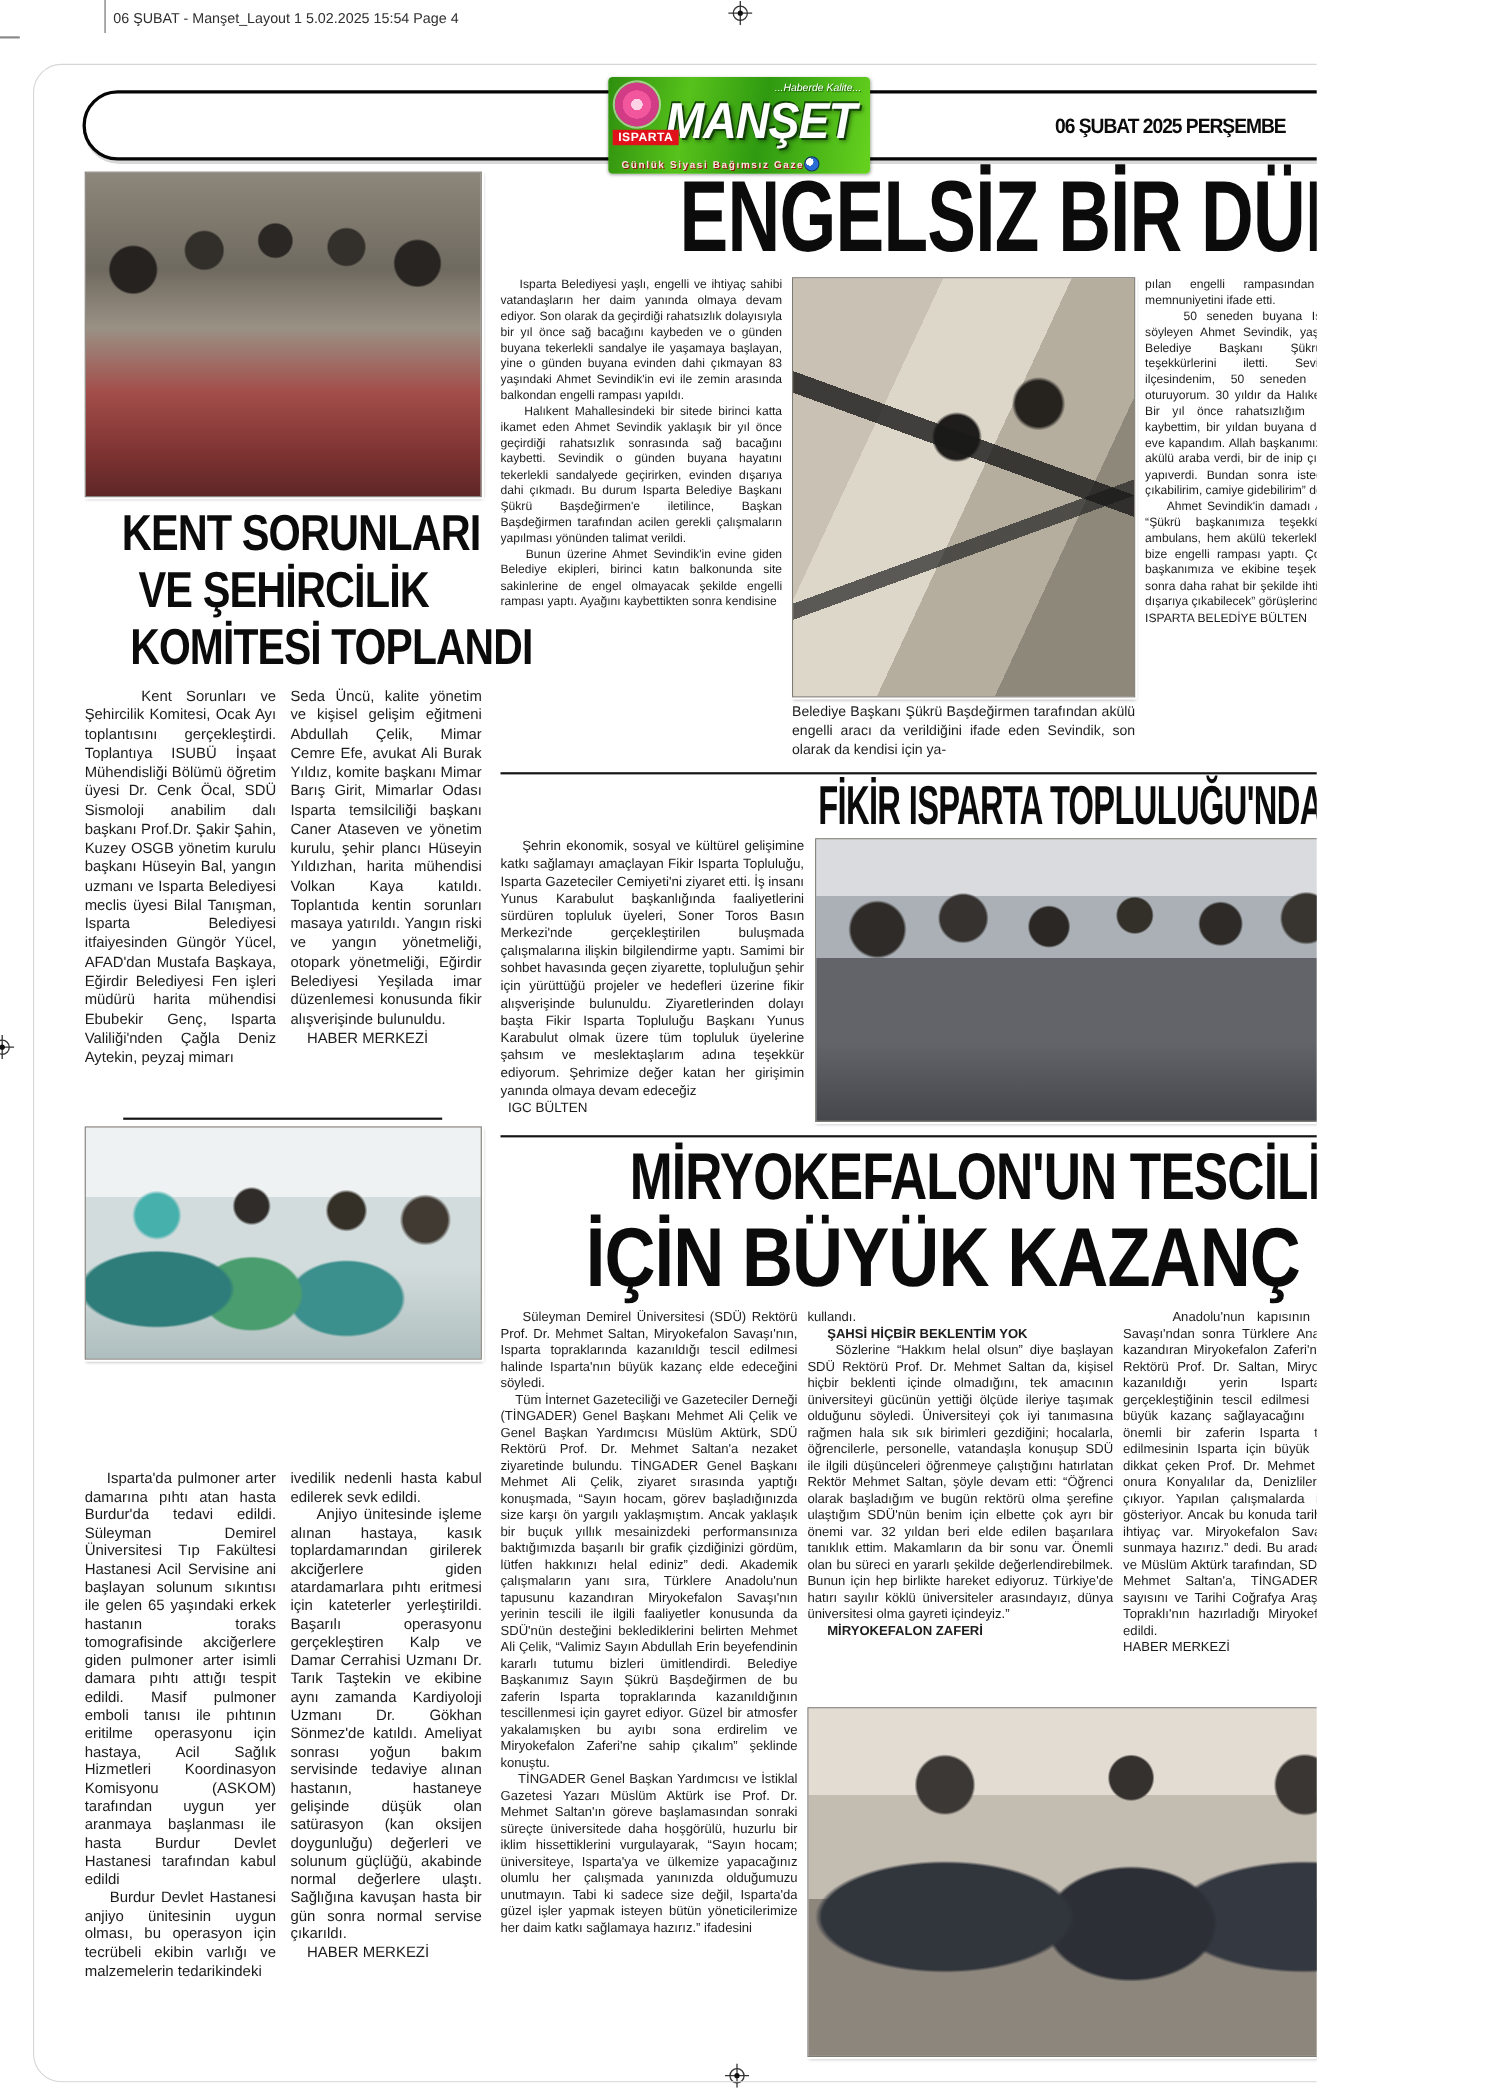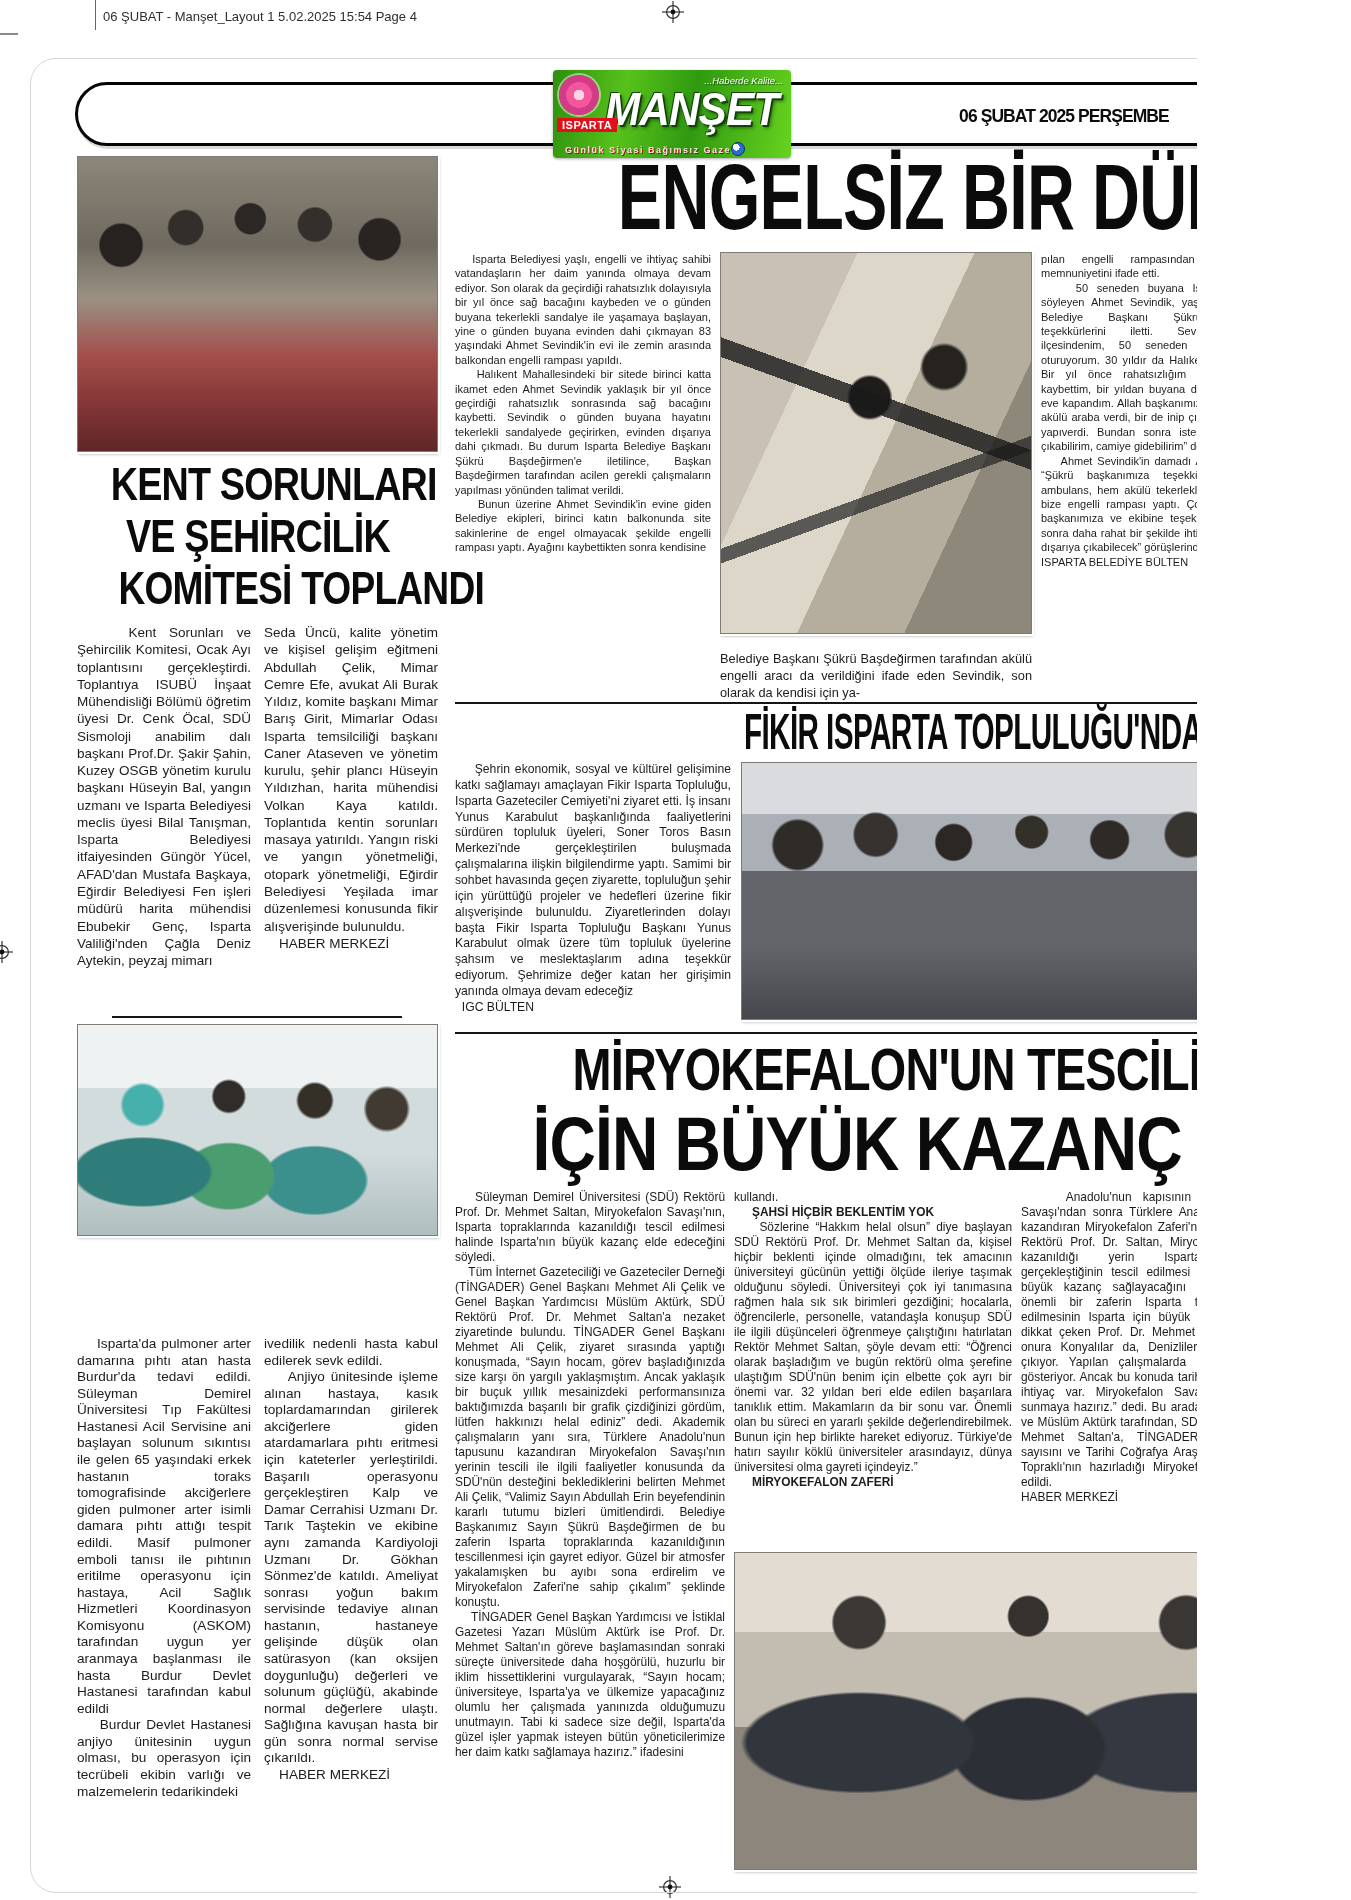--- a/index.html
+++ b/index.html
@@ -44,21 +44,21 @@
            letter-spacing:-4px;color:#000;line-height:1;text-shadow:3px 3px 0 rgba(0,0,0,.12)}
   
   .hl{position:absolute;text-align:center;overflow:visible;color:#0b0b0b}
   .fitline{display:inline-block;white-space:nowrap;transform-origin:center;font-weight:700;letter-spacing:-1px}
   .fit-left{transform-origin:left}
   
   .bt{white-space:pre-line;text-align:justify;overflow:hidden;color:#1c1c1c}
   .row{position:absolute;display:flex}
   .rule{position:absolute;height:2px;background:#151515}
   .subhead{font-weight:700;padding-left:18px;white-space:pre-line}
-  .caption{margin-top:17px;font-size:12.8px;line-height:1.32}
+  .caption{margin-top:5px;font-size:12.8px;line-height:1.32}
   
   .photo{border:1px solid #7e7a74;box-shadow:0 0 0 2px #fff,1px 2px 3px rgba(0,0,0,.35)}
   .photo-meeting{position:absolute;left:77px;top:156px;width:361px;height:296px;background:
     radial-gradient(circle at 12% 30%,#262220 0 5.5%,transparent 6%),
     radial-gradient(circle at 30% 24%,#322e2a 0 5%,transparent 5.5%),
     radial-gradient(circle at 48% 21%,#2b2724 0 5%,transparent 5.5%),
     radial-gradient(circle at 66% 23%,#332f2b 0 5%,transparent 5.5%),
     radial-gradient(circle at 84% 28%,#282421 0 5.5%,transparent 6%),
     linear-gradient(180deg,#8d867a 0%,#6f6a60 30%,#9a9184 48%,#a34d4a 68%,#7f3433 86%,#5f2626 100%)}
   .photo-ramp{width:312px;height:382px;background:

